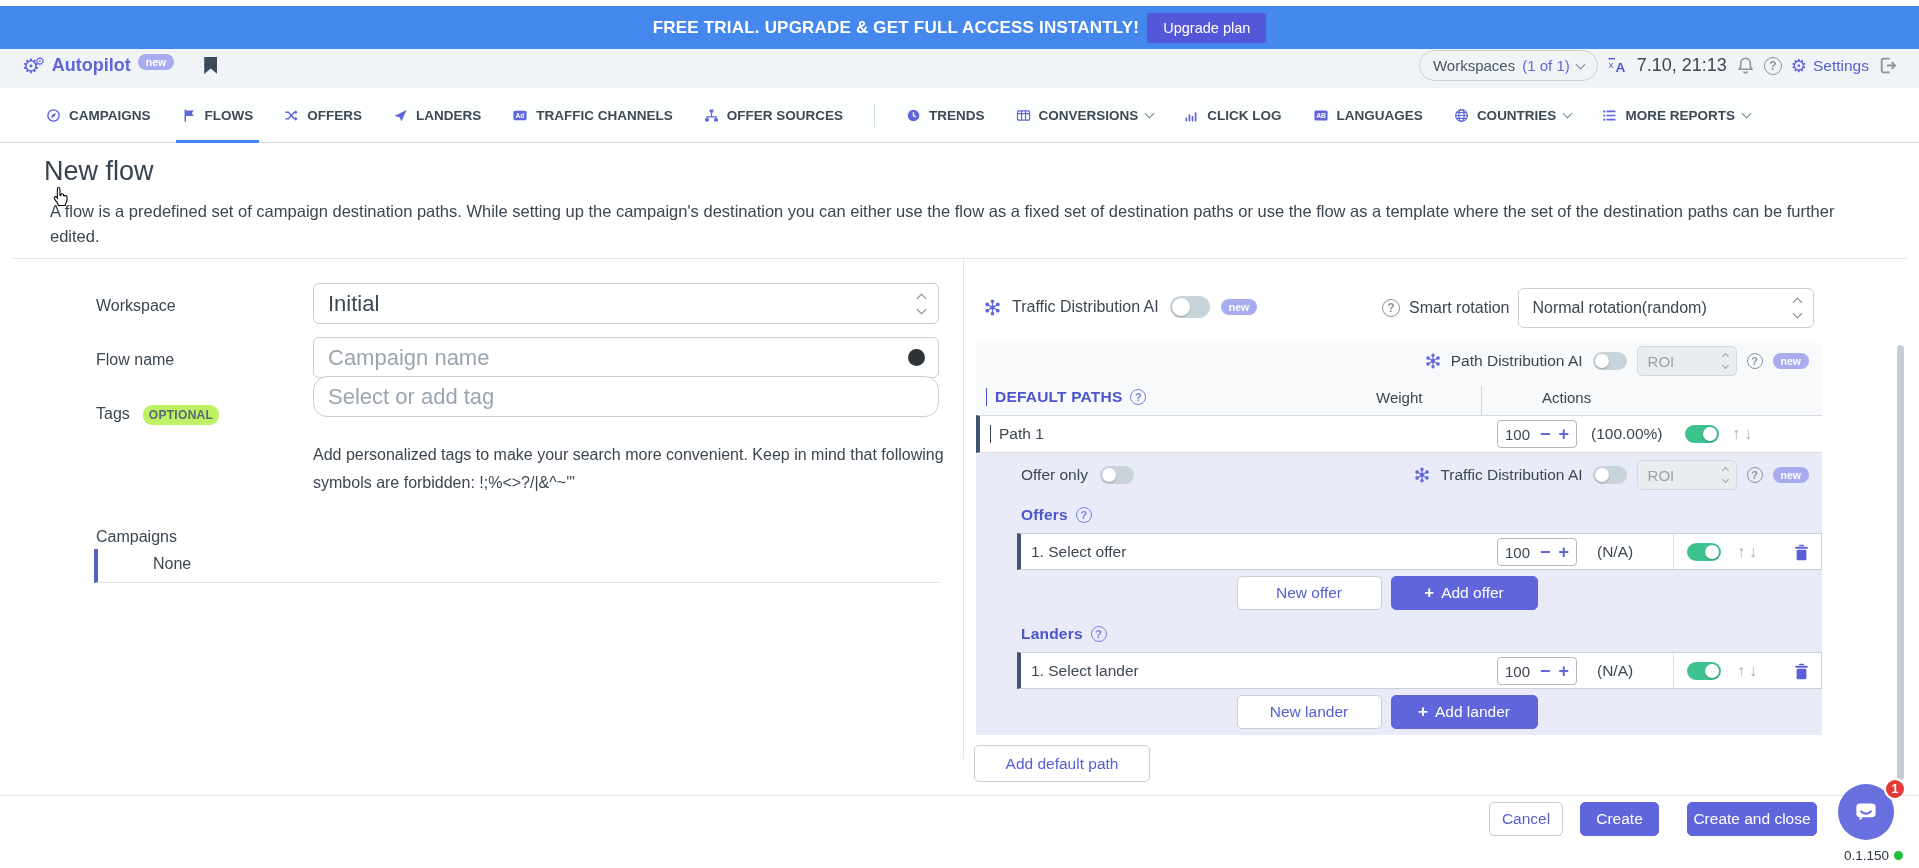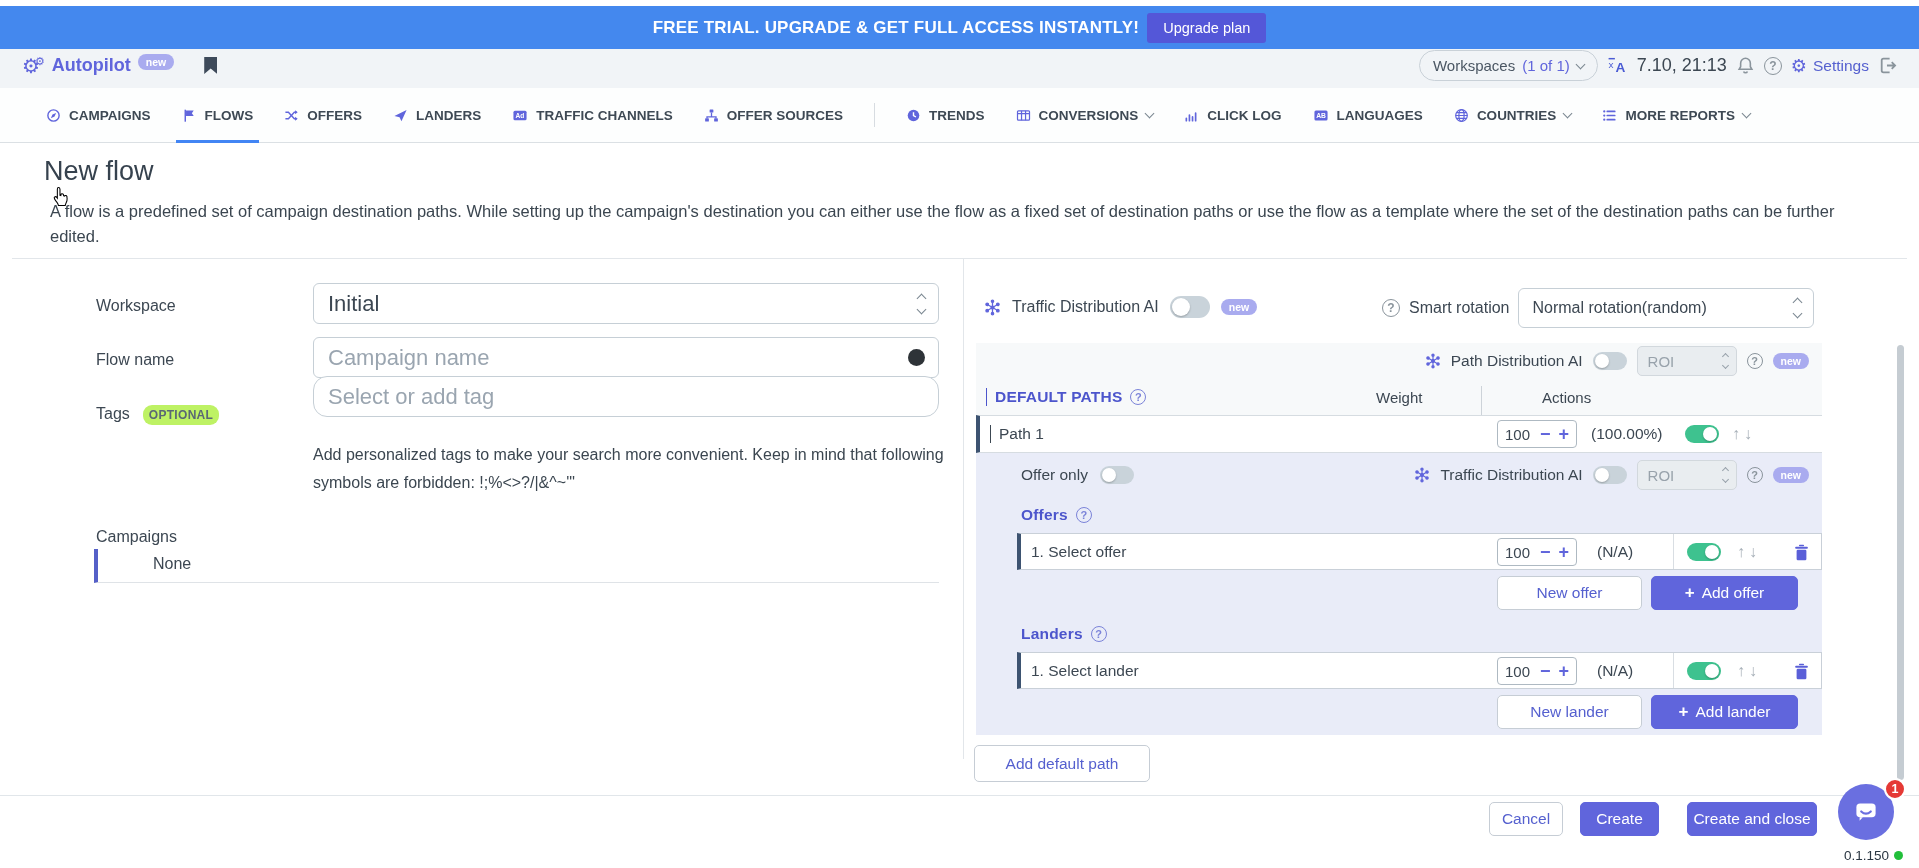--- a/index.html
+++ b/index.html
@@ -129,21 +129,21 @@
   .updown span { cursor:pointer; }
   .row-offeronly { height:44px; }
   .offeronly-label { margin-left:45px; margin-right:12px; font-size:15.5px; color:#3c4752; }
   .row-sechead { height:36px; padding-left:45px; gap:8px; }
   .row-item-wrap { background:#e9ecf8; padding-left:41px; }
   .row-item { background:#fff; height:37px; border:1px solid #c9d0d8; border-left:4px solid #3d5371;
     display:flex; align-items:center; position:relative; }
   .row-item .item-label { padding-left:10px; font-size:15.5px; color:#3c4752; }
   .item-vline { position:absolute; left:652px; top:0; width:1px; height:100%; background:#d9dee3; }
   .trash { position:absolute; left:773px; top:10px; cursor:pointer; }
-  .row-buttons { height:46px; justify-content:flex-end; gap:9px; padding-right:24px; }
+  .row-buttons { height:46px; justify-content:center; gap:9px; padding-right:24px; }
   .btn { display:inline-flex; align-items:center; justify-content:center; border-radius:5px;
     font-size:15.5px; cursor:pointer; height:34px; }
   .btn-ghost { background:#fff; border:1px solid #c6cdd5; color:#5560cf; }
   .btn-primary { background:#6065dc; border:1px solid #6065dc; color:#fff; }
   .btn-newoffer { width:145px; }
   .btn-addoffer { width:147px; gap:7px; }
   .plus-glyph { font-size:17px; font-weight:bold; }
   .path-chev { margin:0 8px 0 10px; }
   .path-chev .chev-d { border-color:#3c4752; }
   .add-default-path { position:absolute; left:974px; top:745px; width:176px; height:37px; }

